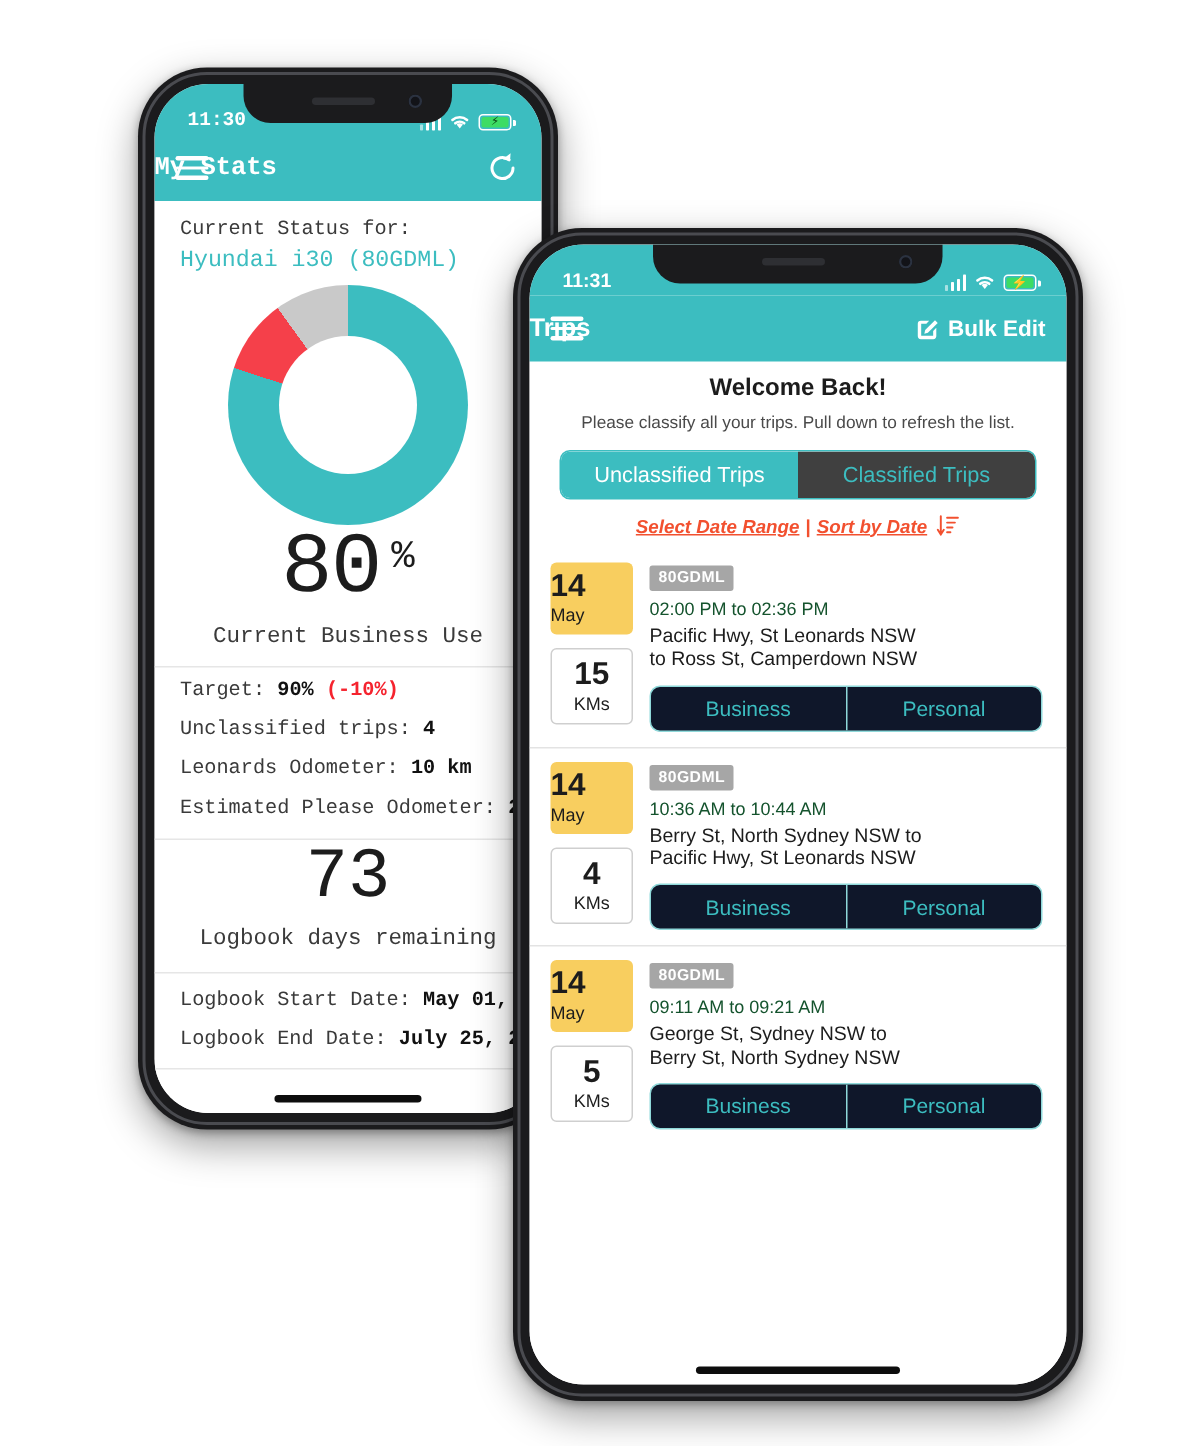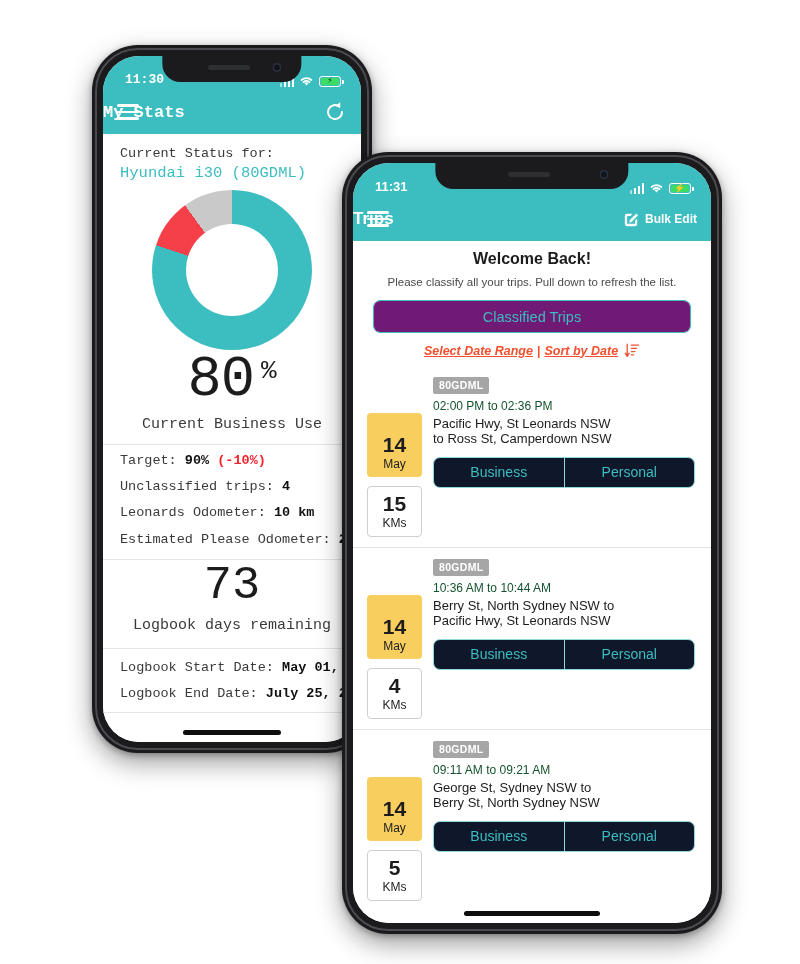--- a/index.html
+++ b/index.html
@@ -50,21 +50,21 @@
   .bolt{font-size:9px;color:#0a3d14;line-height:1;font-weight:bold;}
 
   
   .navbar{background:#3cbdc0;color:#fff;height:44px;display:flex;align-items:center;
           padding:0 14px;box-sizing:border-box;position:relative;}
   .ham{width:22px;height:16px;display:flex;flex-direction:column;justify-content:space-between;cursor:pointer;}
   .ham span{display:block;height:2.6px;background:#fff;border-radius:2px;}
   .navtitle{position:absolute;left:0;right:0;text-align:left;font-size:17px;font-weight:bold;
             pointer-events:none;}
   .nav-right{margin-left:auto;display:flex;align-items:center;gap:4px;z-index:3;}
-  .bulk-label{font-size:12px;font-weight:bold;}
+  .bulk-label{font-size:15px;font-weight:bold;}
 
   
   .l-body{background:#fff;height:calc(100% - 78px);position:relative;}
   .status-for{padding:12px 17px 0 17px;}
   .status-for .s1{font-size:13.5px;color:#3a3a3a;}
   .status-for .s2{font-size:15.5px;color:#3cbdc0;margin-top:3px;}
 
   .donut-wrap{display:flex;justify-content:center;margin-top:8px;}
   .donut{width:160px;height:160px;border-radius:50%;
          background:conic-gradient(#3cbdc0 0deg 288deg, #f5404a 288deg 324deg, #c9c9c9 324deg 360deg);
@@ -91,33 +91,33 @@
   
   .r-body{background:#fff;height:calc(100% - 78px);overflow:hidden;}
   .welcome{text-align:center;font-size:16px;font-weight:bold;color:#1c1c1c;margin-top:9px;}
   .subtitle{text-align:center;font-size:11.5px;color:#4a4a4a;margin-top:8px;}
 
   .segbar{margin:12px 20px 0 20px;height:31px;display:flex;border:1.6px solid #3cbdc0;
           border-radius:7px;overflow:hidden;}
   .seg{flex:1;display:flex;align-items:center;justify-content:center;
        font-size:14.5px;cursor:pointer;}
   .seg.on{background:#3cbdc0;color:#fff;}
-  .seg.off{background:#701a75;color:#3cbdc0;}
+  .seg.off{background:#404040;color:#3cbdc0;}
 
   .filters{display:flex;align-items:center;justify-content:center;gap:0;margin-top:10px;
            font-size:12.5px;font-style:italic;font-weight:bold;color:#f2502f;}
   .filters a{color:#f2502f;text-decoration:underline;cursor:pointer;}
   .pipe{color:#f2502f;margin:0 4px;font-weight:bold;font-style:normal;}
   .sorticon{margin-left:6px;display:inline-block;}
 
   .cards{margin-top:8px;}
   .card{display:flex;padding:9px 16px 10px 14px;box-sizing:border-box;position:relative;}
   .card + .card{border-top:1px solid #e3e3e3;}
   .leftcol{width:55px;flex:0 0 55px;}
-  .datebox{background:#f8ce5f;border-radius:4px;text-align:center;padding:21px 0 6px 0;margin-top:38px;}
+  .datebox{background:#f8ce5f;border-radius:4px;padding:5px 0 6px 0;}
   .datebox .d{font-size:21px;font-weight:bold;color:#1c1c1c;line-height:1;}
   .datebox .m{font-size:12px;color:#1c1c1c;margin-top:2px;}
   .kmbox{border:1px solid #cfcfcf;border-radius:4px;text-align:center;padding:6px 0 6px 0;margin-top:9px;background:#fff;}
   .kmbox .d{font-size:21px;font-weight:bold;color:#1c1c1c;line-height:1;}
   .kmbox .m{font-size:12px;color:#1c1c1c;margin-top:2px;}
   .rightcol{flex:1;padding-left:11px;min-width:0;}
   .plate{display:inline-block;background:#a6a6a6;color:#fff;font-size:10.5px;font-weight:bold;
          padding:2px 6px 3px 6px;border-radius:2px;letter-spacing:.3px;}
   .times{font-size:12px;color:#14532d;margin-top:5px;}
   .route{font-size:13px;color:#1c1c1c;margin-top:3px;line-height:1.18;}
@@ -283,20 +283,21 @@
           </svg>
           <span class="bulk-label">Bulk Edit</span>
         </div>
       </div>
 
       <div class="r-body">
         <div class="welcome">Welcome Back!</div>
         <div class="subtitle">Please classify all your trips. Pull down to refresh the list.</div>
 
         <div class="segbar">
+          <div class="seg on">Unclassified Trips</div>
           <div class="seg off">Classified Trips</div>
         </div>
 
         <div class="filters">
           <a>Select Date Range</a>
           <span class="pipe">|</span>
           <a>Sort by Date</a>
           <span class="sorticon">
             <svg class="svgico" width="16" height="15" viewBox="0 0 16 15">
               <path d="M3.2 1.2 V12.3 M3.2 13.4 L1.2 10.2 M3.2 13.4 L5.2 10.2" stroke="#f2502f" stroke-width="1.3" fill="none" stroke-linecap="round"></path>

